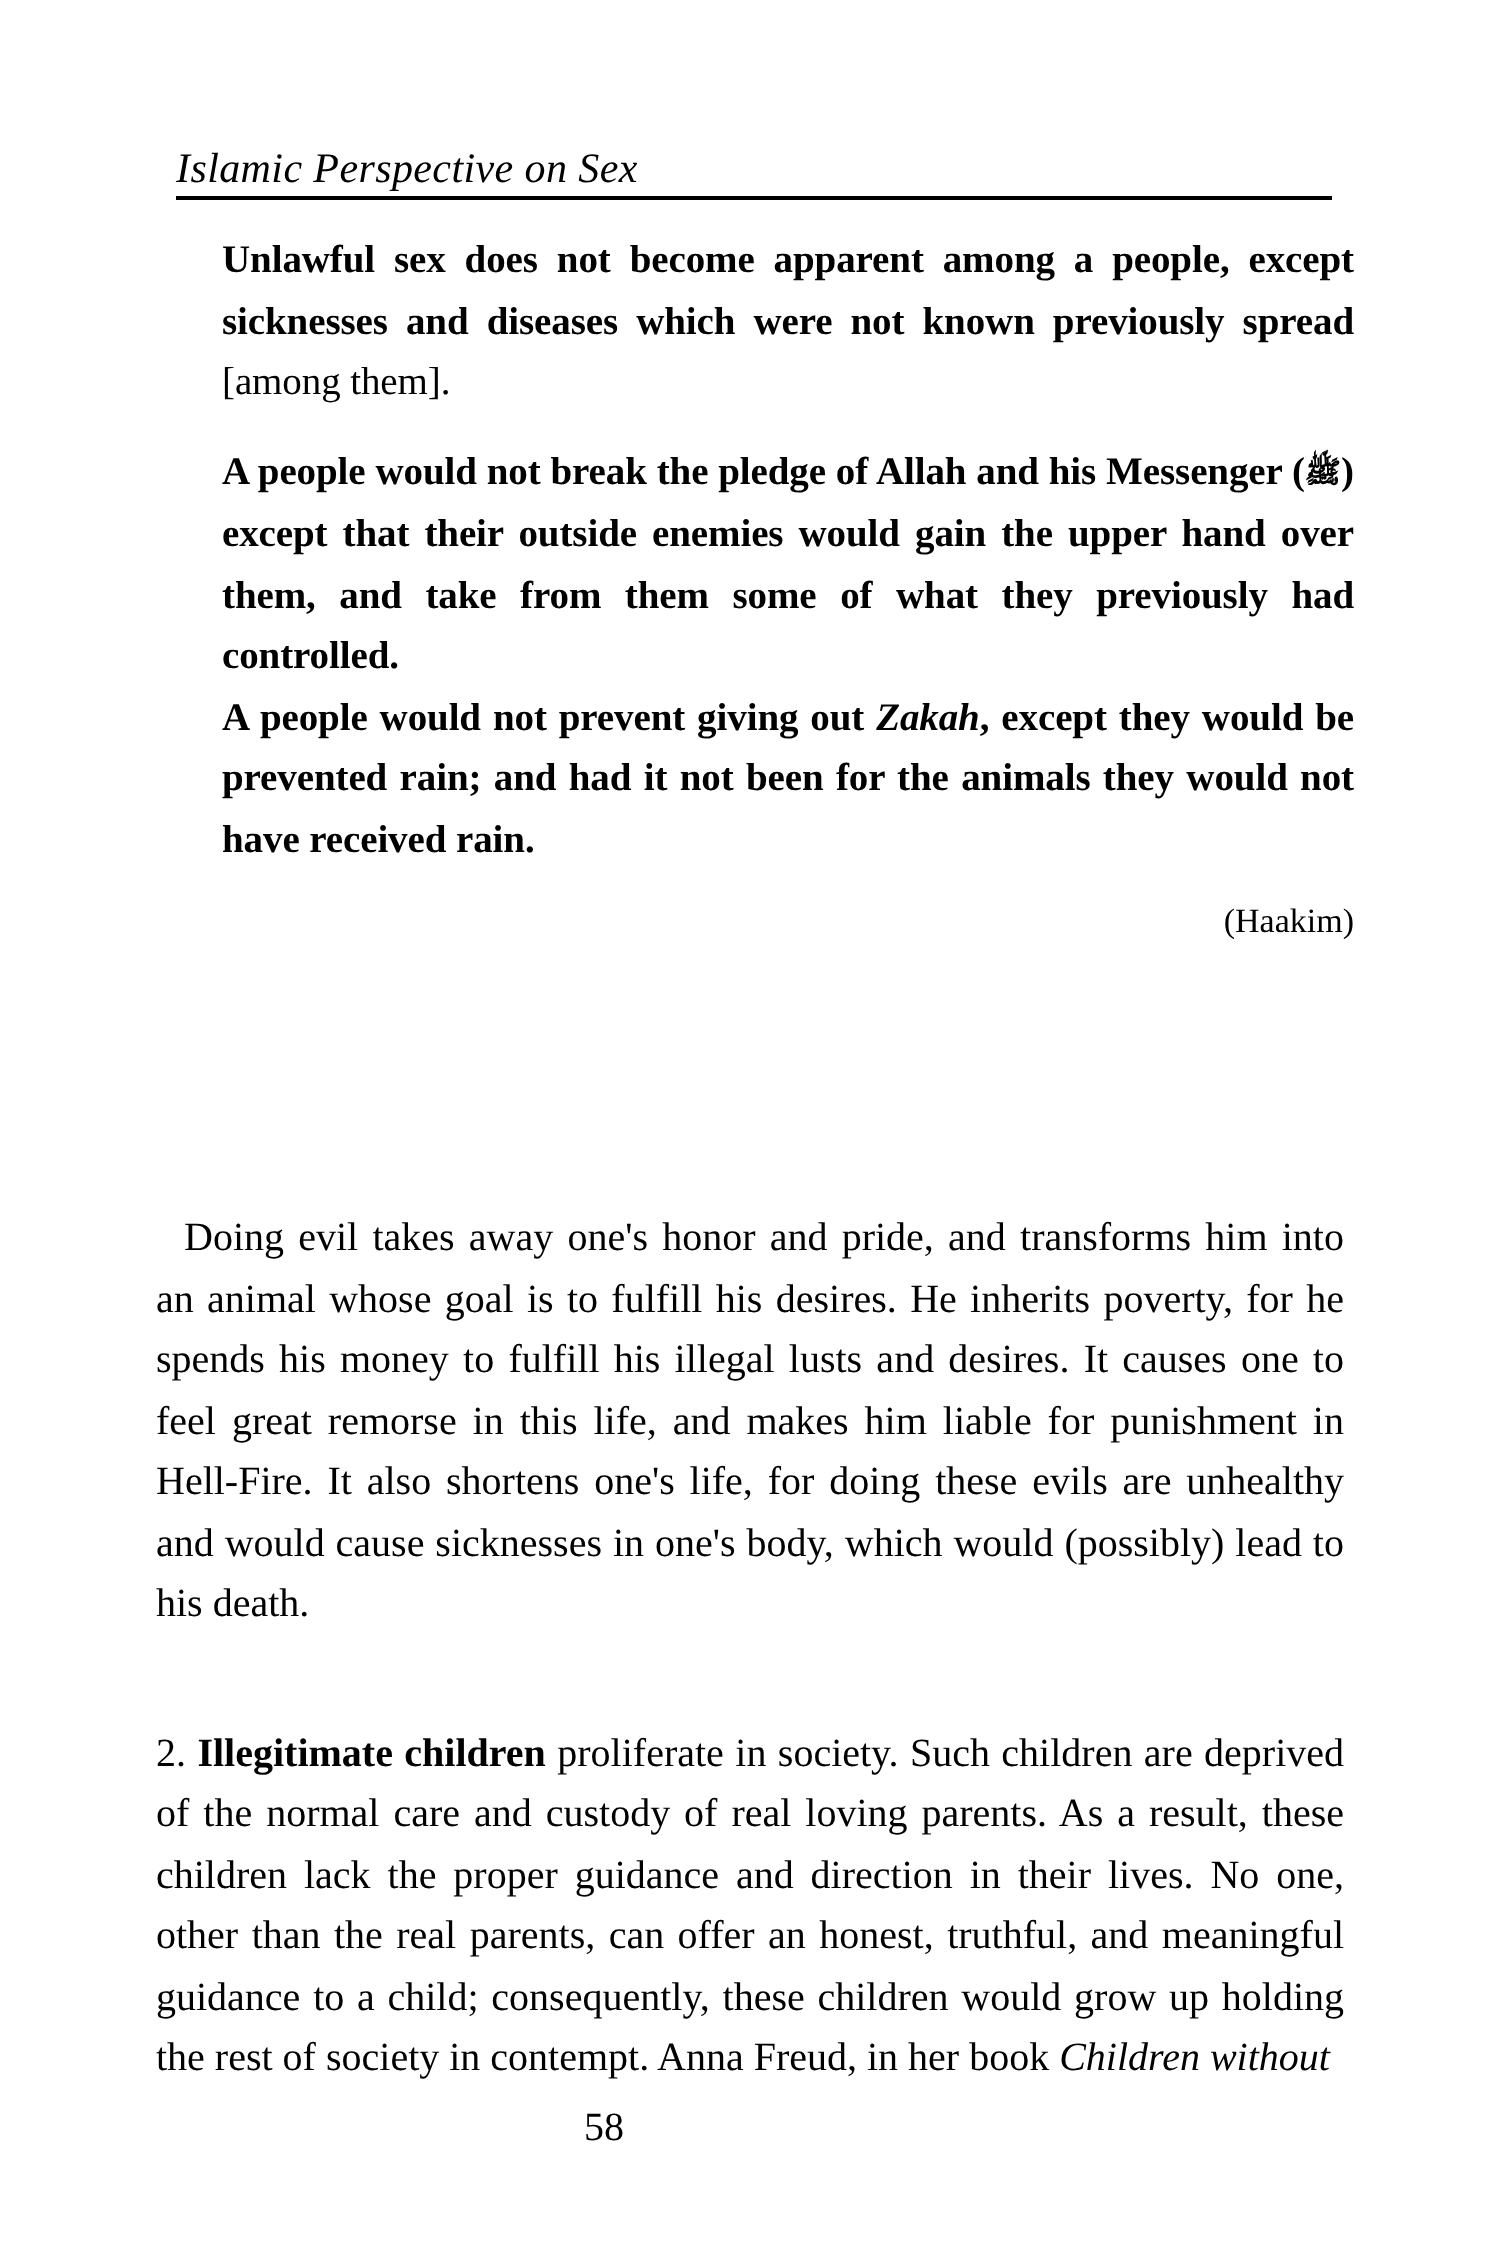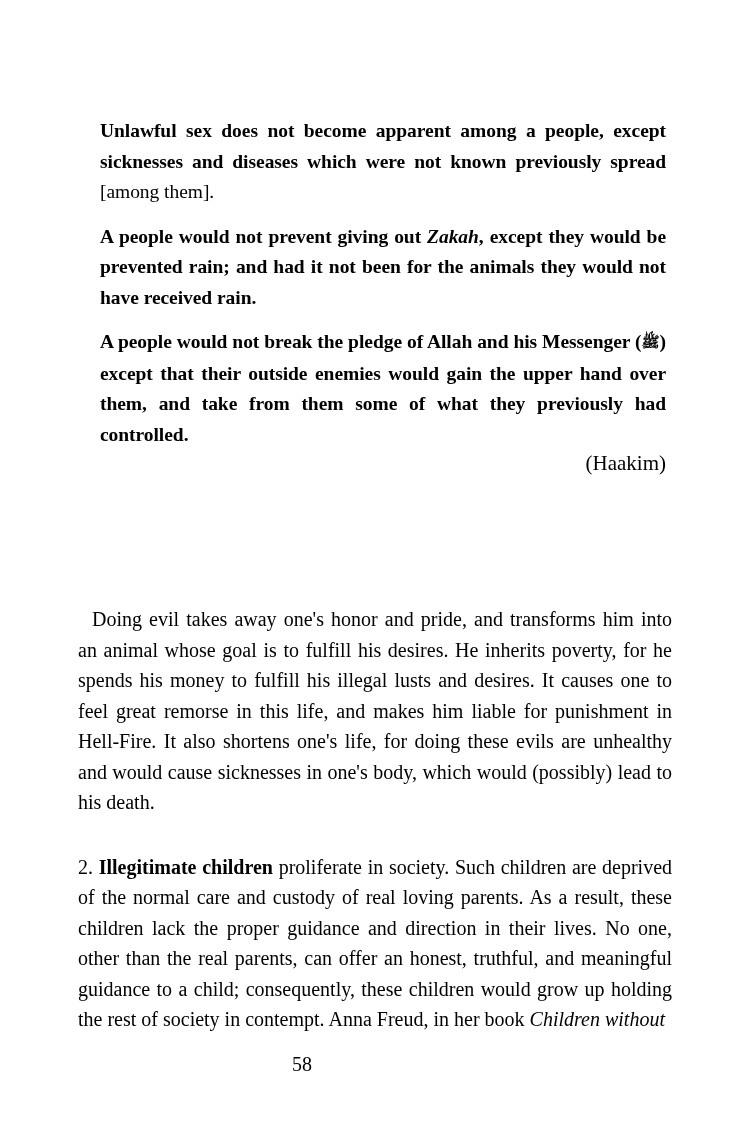--- a/index.html
+++ b/index.html
@@ -39,21 +39,21 @@
     left: 0;
     top: 26px;
     width: 578px;
     height: 0;
     border-top: 2px solid #000000;
   }
 
   
   .quote-block {
     position: absolute;
-    left: 100px;
+    left: 111px;
     top: 116px;
     width: 566px;
   }
   .quote-para {
     font-weight: bold;
     font-size: 19.5px;
     line-height: 30.5px;
     text-align: justify;
     text-justify: inter-word;
     margin: 0 0 14px 0;
@@ -67,21 +67,21 @@
   }
   .quote-para .bold-italic {
     font-style: italic;
   }
   .salawat {
     font-size: 15px;
     display: inline-block;
     transform: translateY(-1px);
   }
   .attribution {
-    font-size: 21px;
+    font-size: 17px;
     line-height: 22px;
     text-align: right;
     margin: 2px 0 0 0;
     font-weight: normal;
   }
 
   
   .body-block {
     position: absolute;
     left: 78px;
@@ -92,21 +92,21 @@
     font-size: 20px;
     line-height: 30.5px;
     text-align: justify;
     text-justify: inter-word;
     margin: 0;
   }
   .body-para.indent {
     text-indent: 14px;
   }
   .body-para.gap {
-    margin-top: 34px;
+    margin-top: 44px;
   }
   .body-para .b {
     font-weight: bold;
   }
   .body-para .i {
     font-style: italic;
   }
 
   
   .folio {
@@ -117,29 +117,33 @@
     text-align: center;
     font-size: 20px;
     line-height: 24px;
   }
 </style>
 </head>
 <body>
 
 <div class="page">
 
+  <div class="header">
+    <div class="header-title">Islamic Perspective on Sex</div>
+    <div class="header-rule"></div>
+  </div>
 
   <div class="quote-block">
 
     <p class="quote-para"><span>Unlawful sex does not become apparent among a people, except sicknesses and diseases which were not known previously spread</span><span class="plain"> [among them].</span></p>
 
 
+    <p class="quote-para tight"><span>A people would not break the pledge of Allah and his Messenger (</span><span class="salawat">ﷺ</span><span>) except that their outside enemies would gain the upper hand over them, and take from them some of what they previously had controlled.</span></p>
+
     <p class="quote-para"><span>A people would not prevent giving out </span><span class="bold-italic">Zakah</span><span>, except they would be prevented rain; and had it not been for the animals they would not have received rain.</span></p>
-
-    <p class="quote-para tight"><span>A people would not break the pledge of Allah and his Messenger (</span><span class="salawat">ﷺ</span><span>) except that their outside enemies would gain the upper hand over them, and take from them some of what they previously had controlled.</span></p>
 
 
     <p class="attribution">(Haakim)</p>
   </div>
 
   <div class="body-block">
 
     <p class="body-para indent"><span>Doing evil takes away one's honor and pride, and transforms him into an animal whose goal is to fulfill his desires. He inherits poverty, for he spends his money to fulfill his illegal lusts and desires. It causes one to feel great remorse in this life, and makes him liable for punishment in Hell-Fire. It also shortens one's life, for doing these evils are unhealthy and would cause sicknesses in one's body, which would (possibly) lead to his death.</span></p>
 
     <p class="body-para gap"><span>2. </span><span class="b">Illegitimate children</span><span> proliferate in society. Such children are deprived of the normal care and custody of real loving parents. As a result, these children lack the proper guidance and direction in their lives. No one, other than the real parents, can offer an honest, truthful, and meaningful guidance to a child; consequently, these children would grow up holding the rest of society in contempt. Anna Freud, in her book </span><span class="i">Children without</span></p>

